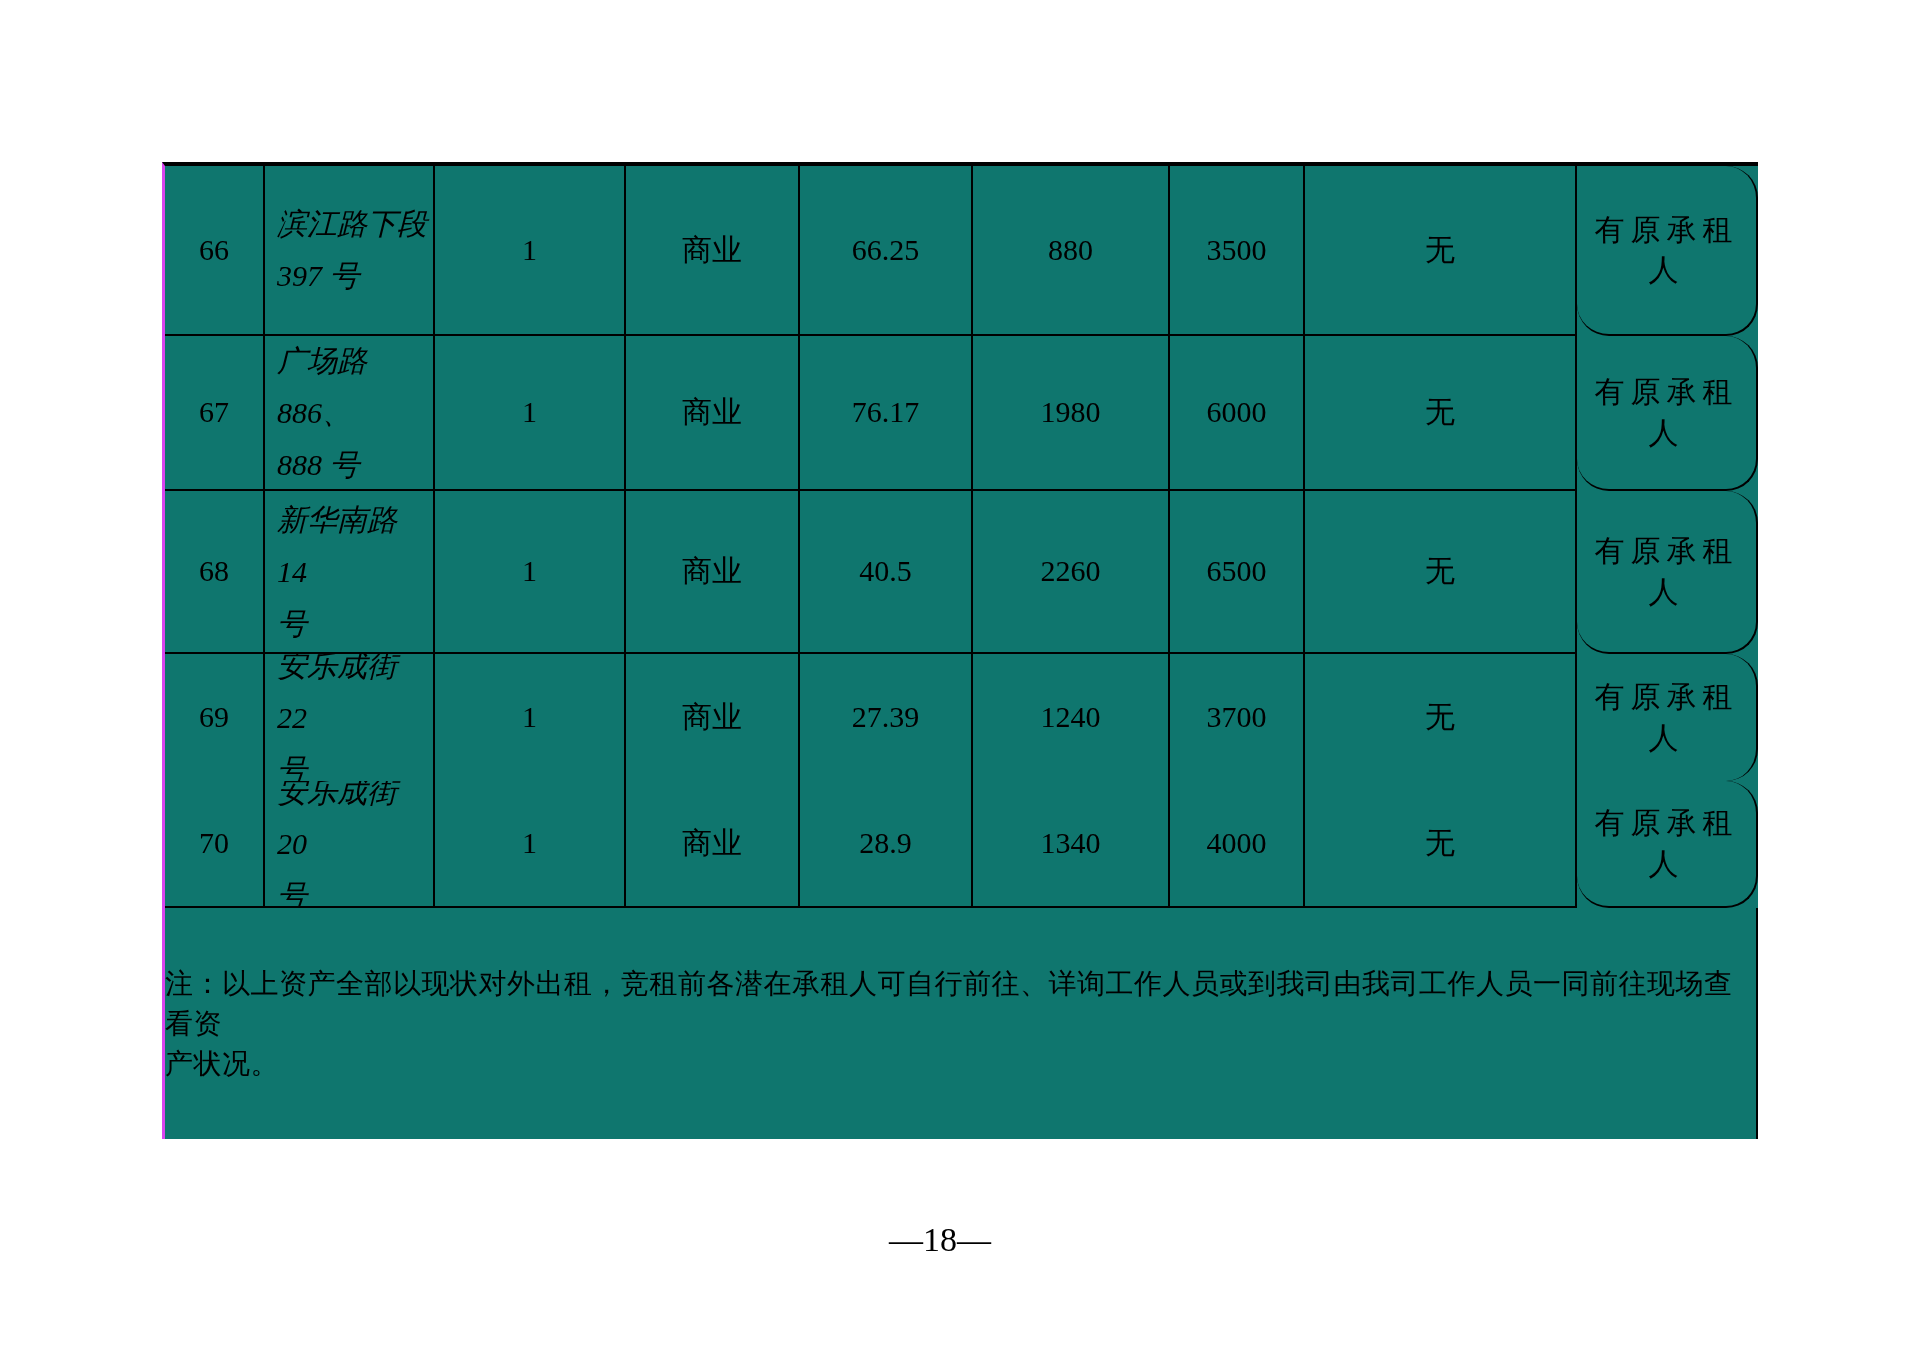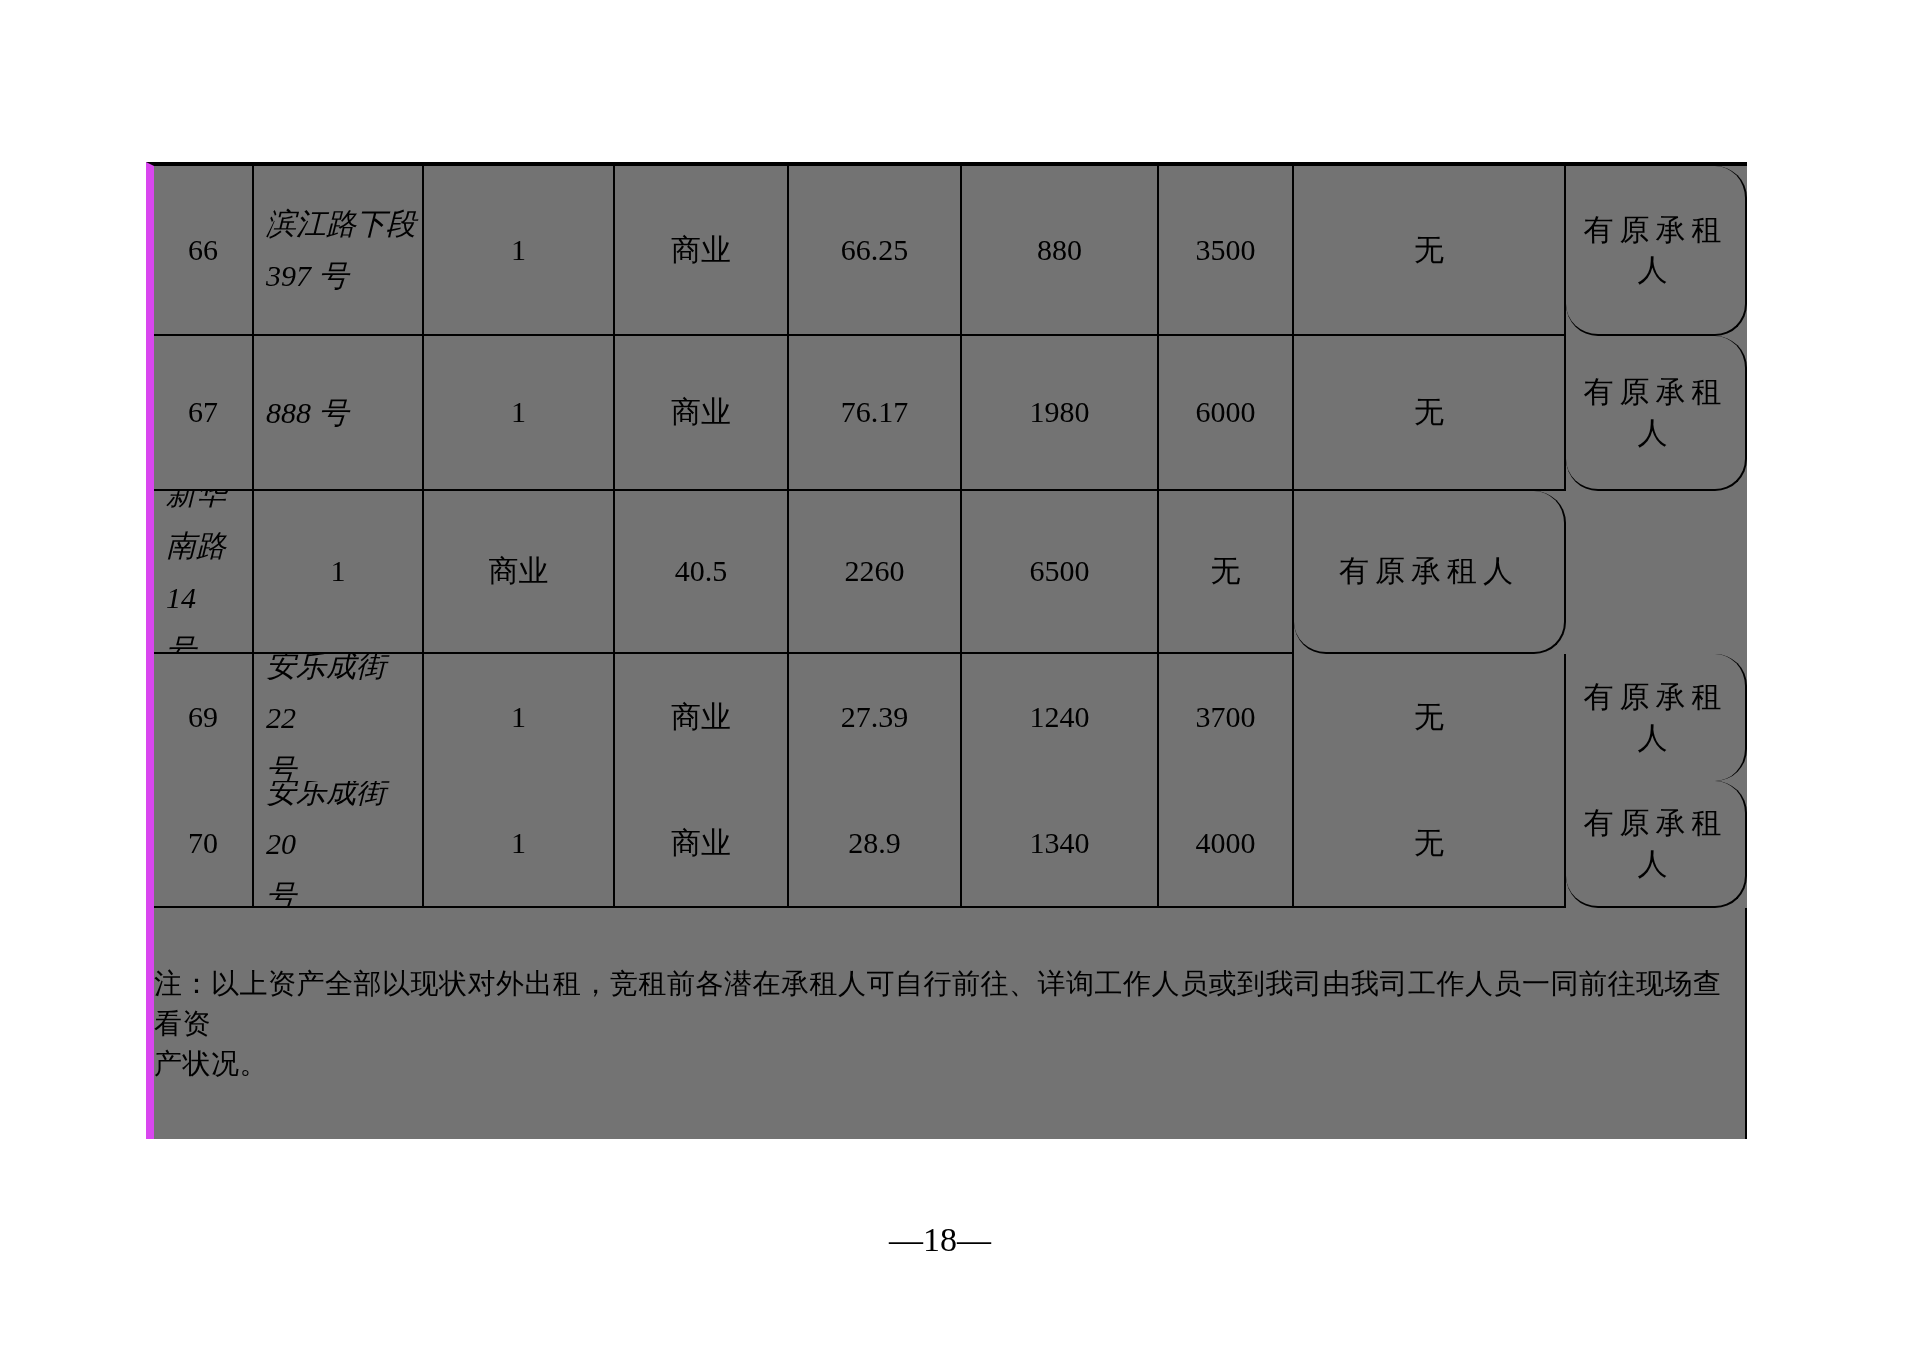--- a/index.html
+++ b/index.html
@@ -11,25 +11,25 @@
     position: relative;
     width: 1920px;
     height: 1357px;
     font-family: "Liberation Serif", "DejaVu Serif", serif;
     color: #000000;
   }
 
   
   .asset-table {
     position: absolute;
-    left: 146px;
+    left: 162px;
     top: 162px;
     border-top: 4px solid #000;
-    border-left: 8px solid #d946ef;
-    background: #737373;
+    border-left: 3px solid #d946ef;
+    background: #0f766e;
   }
   .t-row {
     display: grid;
     grid-template-columns: 100px 170px 191px 174px 173px 197px 135px 272px 181px;
   }
   .t-cell {
     box-sizing: border-box;
     border-right: 2px solid #000;
     border-bottom: 2px solid #000;
     display: flex;
@@ -104,31 +104,33 @@
         <div class="t-cell">商业</div>
         <div class="t-cell">66.25</div>
         <div class="t-cell">880</div>
         <div class="t-cell">3500</div>
         <div class="t-cell">无</div>
         <div class="t-cell tenant">有原承租人</div>
       </div>
       <div class="t-row r1">
         <div class="t-cell">67</div>
         <div class="t-cell addr">
+          <div>广场路 886、</div>
           <div>888 号</div>
         </div>
         <div class="t-cell">1</div>
         <div class="t-cell">商业</div>
         <div class="t-cell">76.17</div>
         <div class="t-cell">1980</div>
         <div class="t-cell">6000</div>
         <div class="t-cell">无</div>
         <div class="t-cell tenant">有原承租人</div>
       </div>
       <div class="t-row r2">
+        <div class="t-cell">68</div>
         <div class="t-cell addr">
           <div>新华南路 14</div>
           <div>号</div>
         </div>
         <div class="t-cell">1</div>
         <div class="t-cell">商业</div>
         <div class="t-cell">40.5</div>
         <div class="t-cell">2260</div>
         <div class="t-cell">6500</div>
         <div class="t-cell">无</div>

